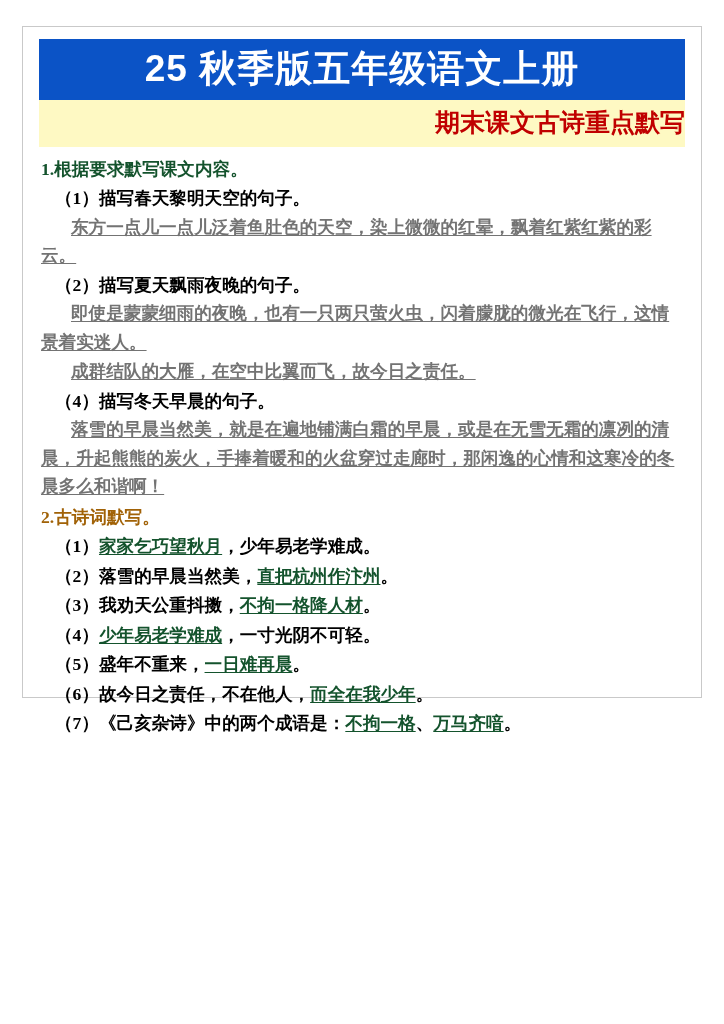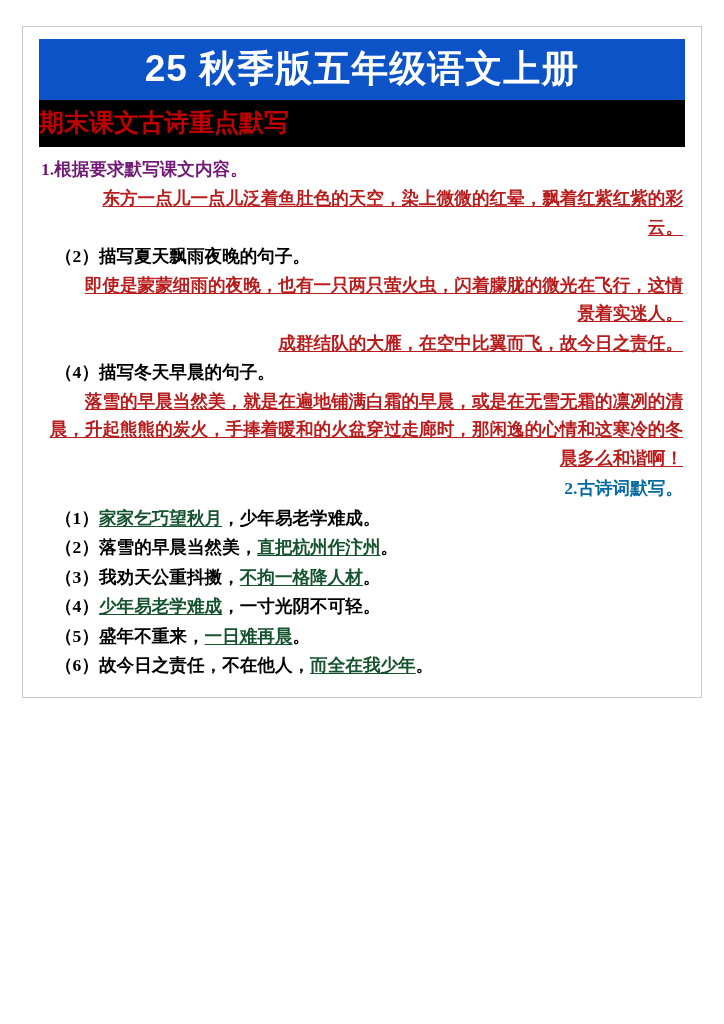--- a/index.html
+++ b/index.html
@@ -33,55 +33,53 @@
     color: #ffffff;
     text-align: center;
     font-family: "Liberation Sans", "DejaVu Sans", sans-serif;
     font-weight: bold;
     font-size: 37px;
     letter-spacing: 1px;
     line-height: 1.38;
     padding: 4px 0 6px 0;
   }
   .subtitle-bar {
-    background: #000000;
+    background: #fef9c3;
     color: #c00000;
-    text-align: left;
+    text-align: right;
     font-family: "Liberation Serif", "DejaVu Serif", serif;
     font-weight: bold;
     font-size: 25px;
     line-height: 1.5;
     padding: 4px 0 5px 0;
   }
   .body {
     padding: 6px 2px 0 2px;
     font-size: 17.6px;
     line-height: 1.62;
     color: #000000;
   }
   .sec-head {
     font-weight: bold;
-    color: #701a75;
+    color: #14532d;
     margin: 2px 0 1px 0;
   }
   .sec-head.green {
-    color: #0369a1;
-    text-align: right;
+    color: #a16207;
   }
   .q {
     font-weight: bold;
     margin: 1px 0 0 0;
     padding-left: 14px;
   }
   .ans {
-    color: #b91c1c;
+    color: #737373;
     font-weight: bold;
     margin: 0 0 1px 0;
     text-indent: 30px;
-    text-align: right;
   }
   .ans u, .inl {
     text-decoration: underline;
     text-underline-offset: 2px;
   }
   .line {
     font-weight: bold;
     padding-left: 14px;
     margin: 1px 0 0 0;
   }
@@ -101,20 +99,21 @@
 <div class="page">
   <div class="sheet">
 
     <div class="title-bar">25 秋季版五年级语文上册</div>
     <div class="subtitle-bar">期末课文古诗重点默写</div>
 
     <div class="body">
 
       <div class="sec-head">1.根据要求默写课文内容。</div>
 
+      <div class="q">（1）描写春天黎明天空的句子。</div>
       <div class="ans"><u>东方一点儿一点儿泛着鱼肚色的天空，染上微微的红晕，飘着红紫红紫的彩云。</u></div>
 
       <div class="q">（2）描写夏天飘雨夜晚的句子。</div>
       <div class="ans"><u>即使是蒙蒙细雨的夜晚，也有一只两只萤火虫，闪着朦胧的微光在飞行，这情景着实迷人。</u></div>
 
       <div class="ans"><u>成群结队的大雁，在空中比翼而飞，故今日之责任。</u></div>
 
       <div class="q">（4）描写冬天早晨的句子。</div>
       <div class="ans"><u>落雪的早晨当然美，就是在遍地铺满白霜的早晨，或是在无雪无霜的凛冽的清晨，升起熊熊的炭火，手捧着暖和的火盆穿过走廊时，那闲逸的心情和这寒冷的冬晨多么和谐啊！</u></div>
 
@@ -137,16 +136,19 @@
       </div>
 
       <div class="line">
         <span class="blk">（5）</span><span class="blk">盛年不重来，</span><span class="red">一日难再晨</span><span class="blk">。</span>
       </div>
 
       <div class="line">
         <span class="blk">（6）</span><span class="blk">故今日之责任，不在他人，</span><span class="red">而全在我少年</span><span class="blk">。</span>
       </div>
 
+      <div class="line">
+        <span class="blk">（7）</span><span class="blk">《己亥杂诗》中的两个成语是：</span><span class="red">不拘一格</span><span class="blk">、</span><span class="red">万马齐喑</span><span class="blk">。</span>
+      </div>
 
     </div>
   </div>
 </div>
 
 </body></html>

